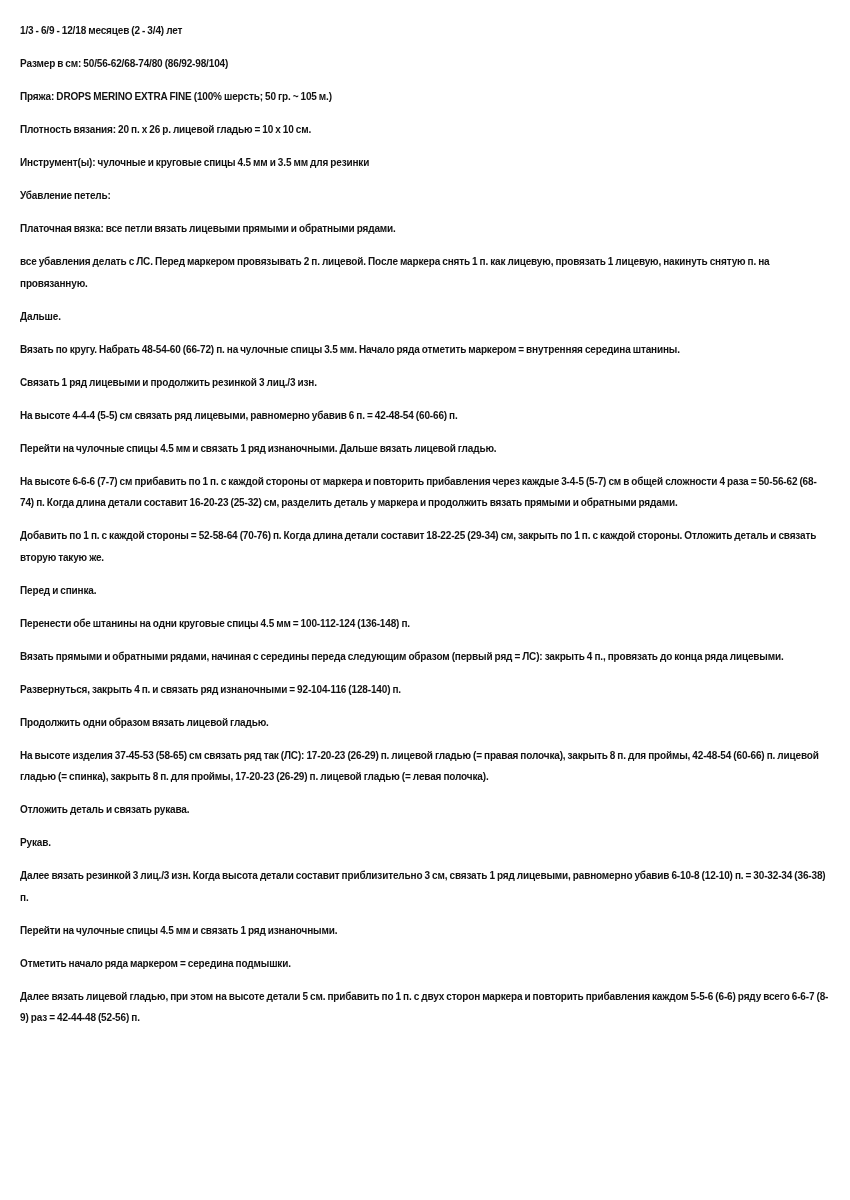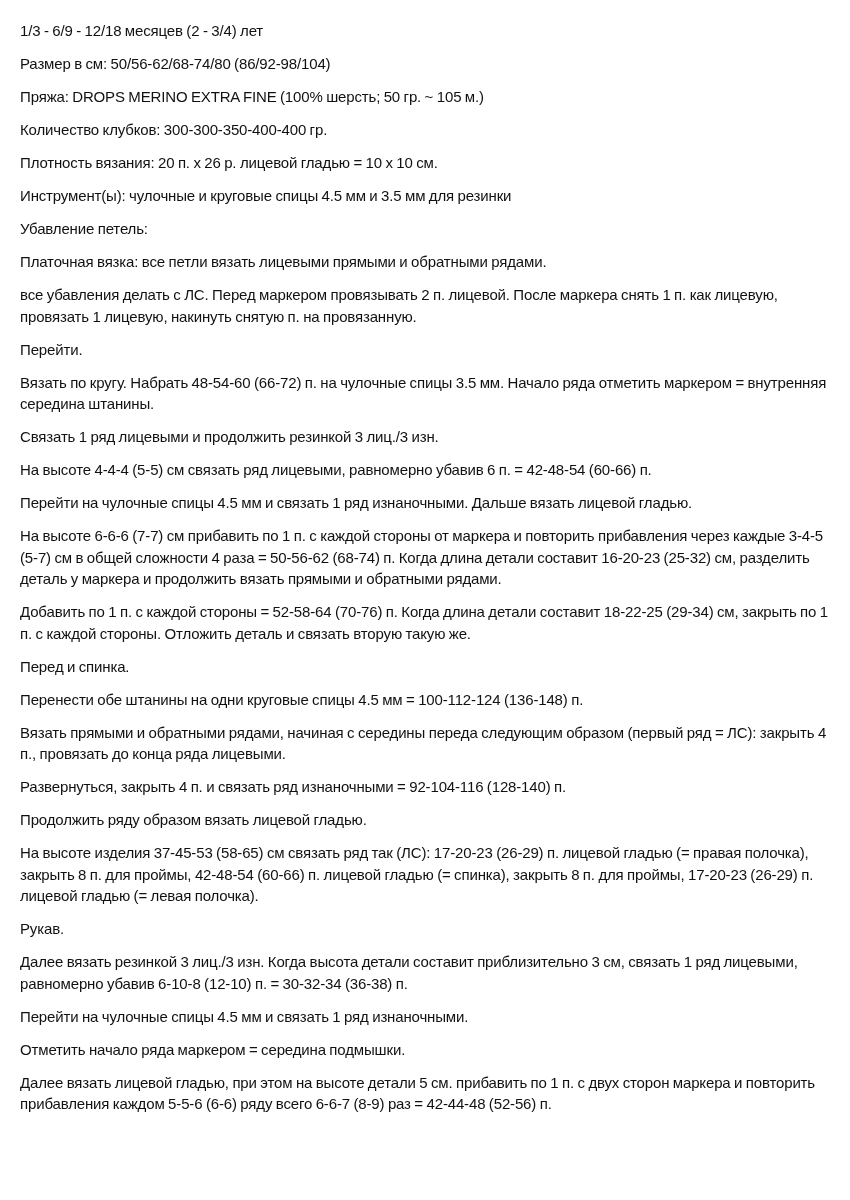--- a/index.html
+++ b/index.html
@@ -8,51 +8,52 @@
     font-family: "Liberation Sans", "DejaVu Sans", sans-serif;
     color: #111111;
   }
   .doc {
     position: relative;
     padding: 20px 20px 0 20px;
     box-sizing: border-box;
     width: 850px;
   }
   .p {
-    font-size: 15px;
+    font-size: 10px;
     line-height: 21.5px;
     margin: 0 0 11.5px 0;
     letter-spacing: -0.15px;
     word-spacing: -0.5px;
+    font-weight: bold;
   }
 </style>
 </head>
 <body>
 
 <div class="doc">
   <p class="p">1/3 - 6/9 - 12/18 месяцев (2 - 3/4) лет</p>
   <p class="p">Размер в см: 50/56-62/68-74/80 (86/92-98/104)</p>
   <p class="p">Пряжа: DROPS MERINO EXTRA FINE (100% шерсть; 50 гр. ~ 105 м.)</p>
-  <p class="p">Количество клубков: 300-300-350-400-400 гр.</p>
   <p class="p">Плотность вязания: 20 п. х 26 р. лицевой гладью = 10 х 10 см.</p>
   <p class="p">Инструмент(ы): чулочные и круговые спицы 4.5 мм и 3.5 мм для резинки</p>
   <p class="p">Убавление петель:</p>
   <p class="p">Платочная вязка: все петли вязать лицевыми прямыми и обратными рядами.</p>
   <p class="p">все убавления делать с ЛС. Перед маркером провязывать 2 п. лицевой. После маркера снять 1 п. как лицевую, провязать 1 лицевую, накинуть снятую п. на провязанную.</p>
-  <p class="p">Перейти.</p>
+  <p class="p">Дальше.</p>
   <p class="p">Вязать по кругу. Набрать 48-54-60 (66-72) п. на чулочные спицы 3.5 мм. Начало ряда отметить маркером = внутренняя середина штанины.</p>
   <p class="p">Связать 1 ряд лицевыми и продолжить резинкой 3 лиц./3 изн.</p>
   <p class="p">На высоте 4-4-4 (5-5) см связать ряд лицевыми, равномерно убавив 6 п. = 42-48-54 (60-66) п.</p>
   <p class="p">Перейти на чулочные спицы 4.5 мм и связать 1 ряд изнаночными. Дальше вязать лицевой гладью.</p>
   <p class="p">На высоте 6-6-6 (7-7) см прибавить по 1 п. с каждой стороны от маркера и повторить прибавления через каждые 3-4-5 (5-7) см в общей сложности 4 раза = 50-56-62 (68-74) п. Когда длина детали составит 16-20-23 (25-32) см, разделить деталь у маркера и продолжить вязать прямыми и обратными рядами.</p>
   <p class="p">Добавить по 1 п. с каждой стороны = 52-58-64 (70-76) п. Когда длина детали составит 18-22-25 (29-34) см, закрыть по 1 п. с каждой стороны. Отложить деталь и связать вторую такую же.</p>
   <p class="p">Перед и спинка.</p>
   <p class="p">Перенести обе штанины на одни круговые спицы 4.5 мм = 100-112-124 (136-148) п.</p>
   <p class="p">Вязать прямыми и обратными рядами, начиная с середины переда следующим образом (первый ряд = ЛС): закрыть 4 п., провязать до конца ряда лицевыми.</p>
   <p class="p">Развернуться, закрыть 4 п. и связать ряд изнаночными = 92-104-116 (128-140) п.</p>
-  <p class="p">Продолжить ряду образом вязать лицевой гладью.</p>
+  <p class="p">Продолжить одни образом вязать лицевой гладью.</p>
   <p class="p">На высоте изделия 37-45-53 (58-65) см связать ряд так (ЛС): 17-20-23 (26-29) п. лицевой гладью (= правая полочка), закрыть 8 п. для проймы, 42-48-54 (60-66) п. лицевой гладью (= спинка), закрыть 8 п. для проймы, 17-20-23 (26-29) п. лицевой гладью (= левая полочка).</p>
+  <p class="p">Отложить деталь и связать рукава.</p>
   <p class="p">Рукав.</p>
   <p class="p">Далее вязать резинкой 3 лиц./3 изн. Когда высота детали составит приблизительно 3 см, связать 1 ряд лицевыми, равномерно убавив 6-10-8 (12-10) п. = 30-32-34 (36-38) п.</p>
   <p class="p">Перейти на чулочные спицы 4.5 мм и связать 1 ряд изнаночными.</p>
   <p class="p">Отметить начало ряда маркером = середина подмышки.</p>
   <p class="p">Далее вязать лицевой гладью, при этом на высоте детали 5 см. прибавить по 1 п. с двух сторон маркера и повторить прибавления каждом 5-5-6 (6-6) ряду всего 6-6-7 (8-9) раз = 42-44-48 (52-56) п.</p>
 </div>
 
 </body></html>

